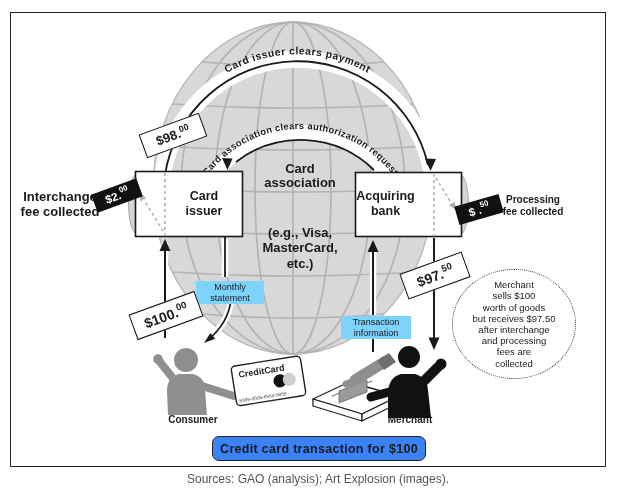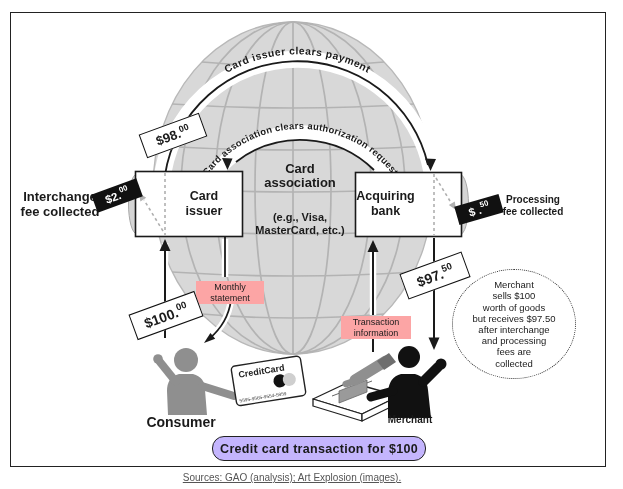--- a/index.html
+++ b/index.html
@@ -7,27 +7,27 @@
          font-family:"Liberation Sans",sans-serif;color:#1a1a1a;}
   #art{position:absolute;left:0;top:0;z-index:1;}
   .frame{position:absolute;left:10px;top:12px;width:594px;height:453px;
          border:1.2px solid #222;z-index:0;}
   .lbl{position:absolute;z-index:2;white-space:pre-line;text-align:center;line-height:1.18;}
   .bold{font-weight:bold;}
   .tag{position:absolute;z-index:3;display:flex;align-items:center;justify-content:center;
        font-weight:bold;background:#fff;border:1.6px solid #111;}
   .tag.dark{background:#111;color:#fff;border:none;}
   .tag .sup{font-size:68%;position:relative;top:-0.45em;}
-  .whitebg{background:#fca5a5;padding:1px 3px;}
+  .whitebg{background:#7dd3fc;padding:1px 3px;}
   .note{position:absolute;z-index:2;border:1.6px dotted #333;border-radius:50%;
         display:flex;align-items:center;justify-content:center;text-align:center;
         white-space:pre-line;}
-  .titlebox{position:absolute;z-index:3;border:1.4px solid #222;border-radius:12px;
+  .titlebox{position:absolute;z-index:3;border:1.4px solid #222;border-radius:7px;
         display:flex;align-items:center;justify-content:center;font-weight:bold;
-        letter-spacing:.3px;background:#c4b5fd;text-align:center;}
+        letter-spacing:.3px;background:#3b82f6;text-align:center;}
   .boxlbl{font-weight:bold;font-size:12.5px;line-height:1.2;}
 </style>
 </head>
 <body>
 
 <div id="stage">
   <div class="frame"></div>
 
   <svg id="art" width="623" height="489" viewBox="0 0 623 489">
 
@@ -151,31 +151,31 @@
 
   <div class="lbl boxlbl" style="left:165px;top:189px;width:78px;">Card
 issuer</div>
 
   <div class="lbl boxlbl" style="left:346px;top:189px;width:79px;">Acquiring
 bank</div>
 
   <div class="lbl" style="left:250px;top:143px;width:100px;">
     <div class="bold" style="font-size:13px;line-height:1.12;">Card
 association</div>
-    <div class="bold" style="font-size:11px;line-height:1.2;margin-top:1px;">(e.g., Visa,
+    <div class="bold" style="font-size:13px;line-height:1.2;margin-top:15px;">(e.g., Visa,
 MasterCard, etc.)</div>
   </div>
 
   <div class="lbl whitebg" style="left:196px;top:281px;width:62px;font-size:9px;">Monthly
 statement</div>
 
   <div class="lbl whitebg" style="left:341px;top:316px;width:64px;font-size:9px;">Transaction
 information</div>
 
-  <div class="lbl bold" style="left:146px;top:414px;width:70px;font-size:14px;">Consumer</div>
+  <div class="lbl bold" style="left:158px;top:414px;width:70px;font-size:10px;">Consumer</div>
 
   <div class="lbl bold" style="left:380px;top:414px;width:60px;font-size:10px;">Merchant</div>
 
   <div class="tag" style="left:141px;top:123px;width:62px;height:23px;font-size:13px;transform:rotate(-20deg);">
     <span>$98.</span>
       <span class="sup">00</span>
   </div>
   <div class="tag dark" style="left:93px;top:186px;width:48px;height:19px;font-size:11.5px;transform:rotate(-20deg);">
     <span>$2.</span>
       <span class="sup">00</span>
@@ -197,14 +197,14 @@
 sells $100
 worth of goods
 but receives $97.50
 after interchange
 and processing
 fees are
 collected</div>
 
   <div class="titlebox" style="left:212px;top:436px;width:212px;height:23px;font-size:12.5px;">Credit card transaction for $100</div>
 
-  <div class="lbl" style="left:92px;top:472px;width:400px;font-size:10px;color:#555;text-decoration:underline;">Sources: GAO (analysis); Art Explosion (images).</div>
+  <div class="lbl" style="left:118px;top:472px;width:400px;font-size:12px;color:#555;">Sources: GAO (analysis); Art Explosion (images).</div>
 </div>
 
 </body></html>

